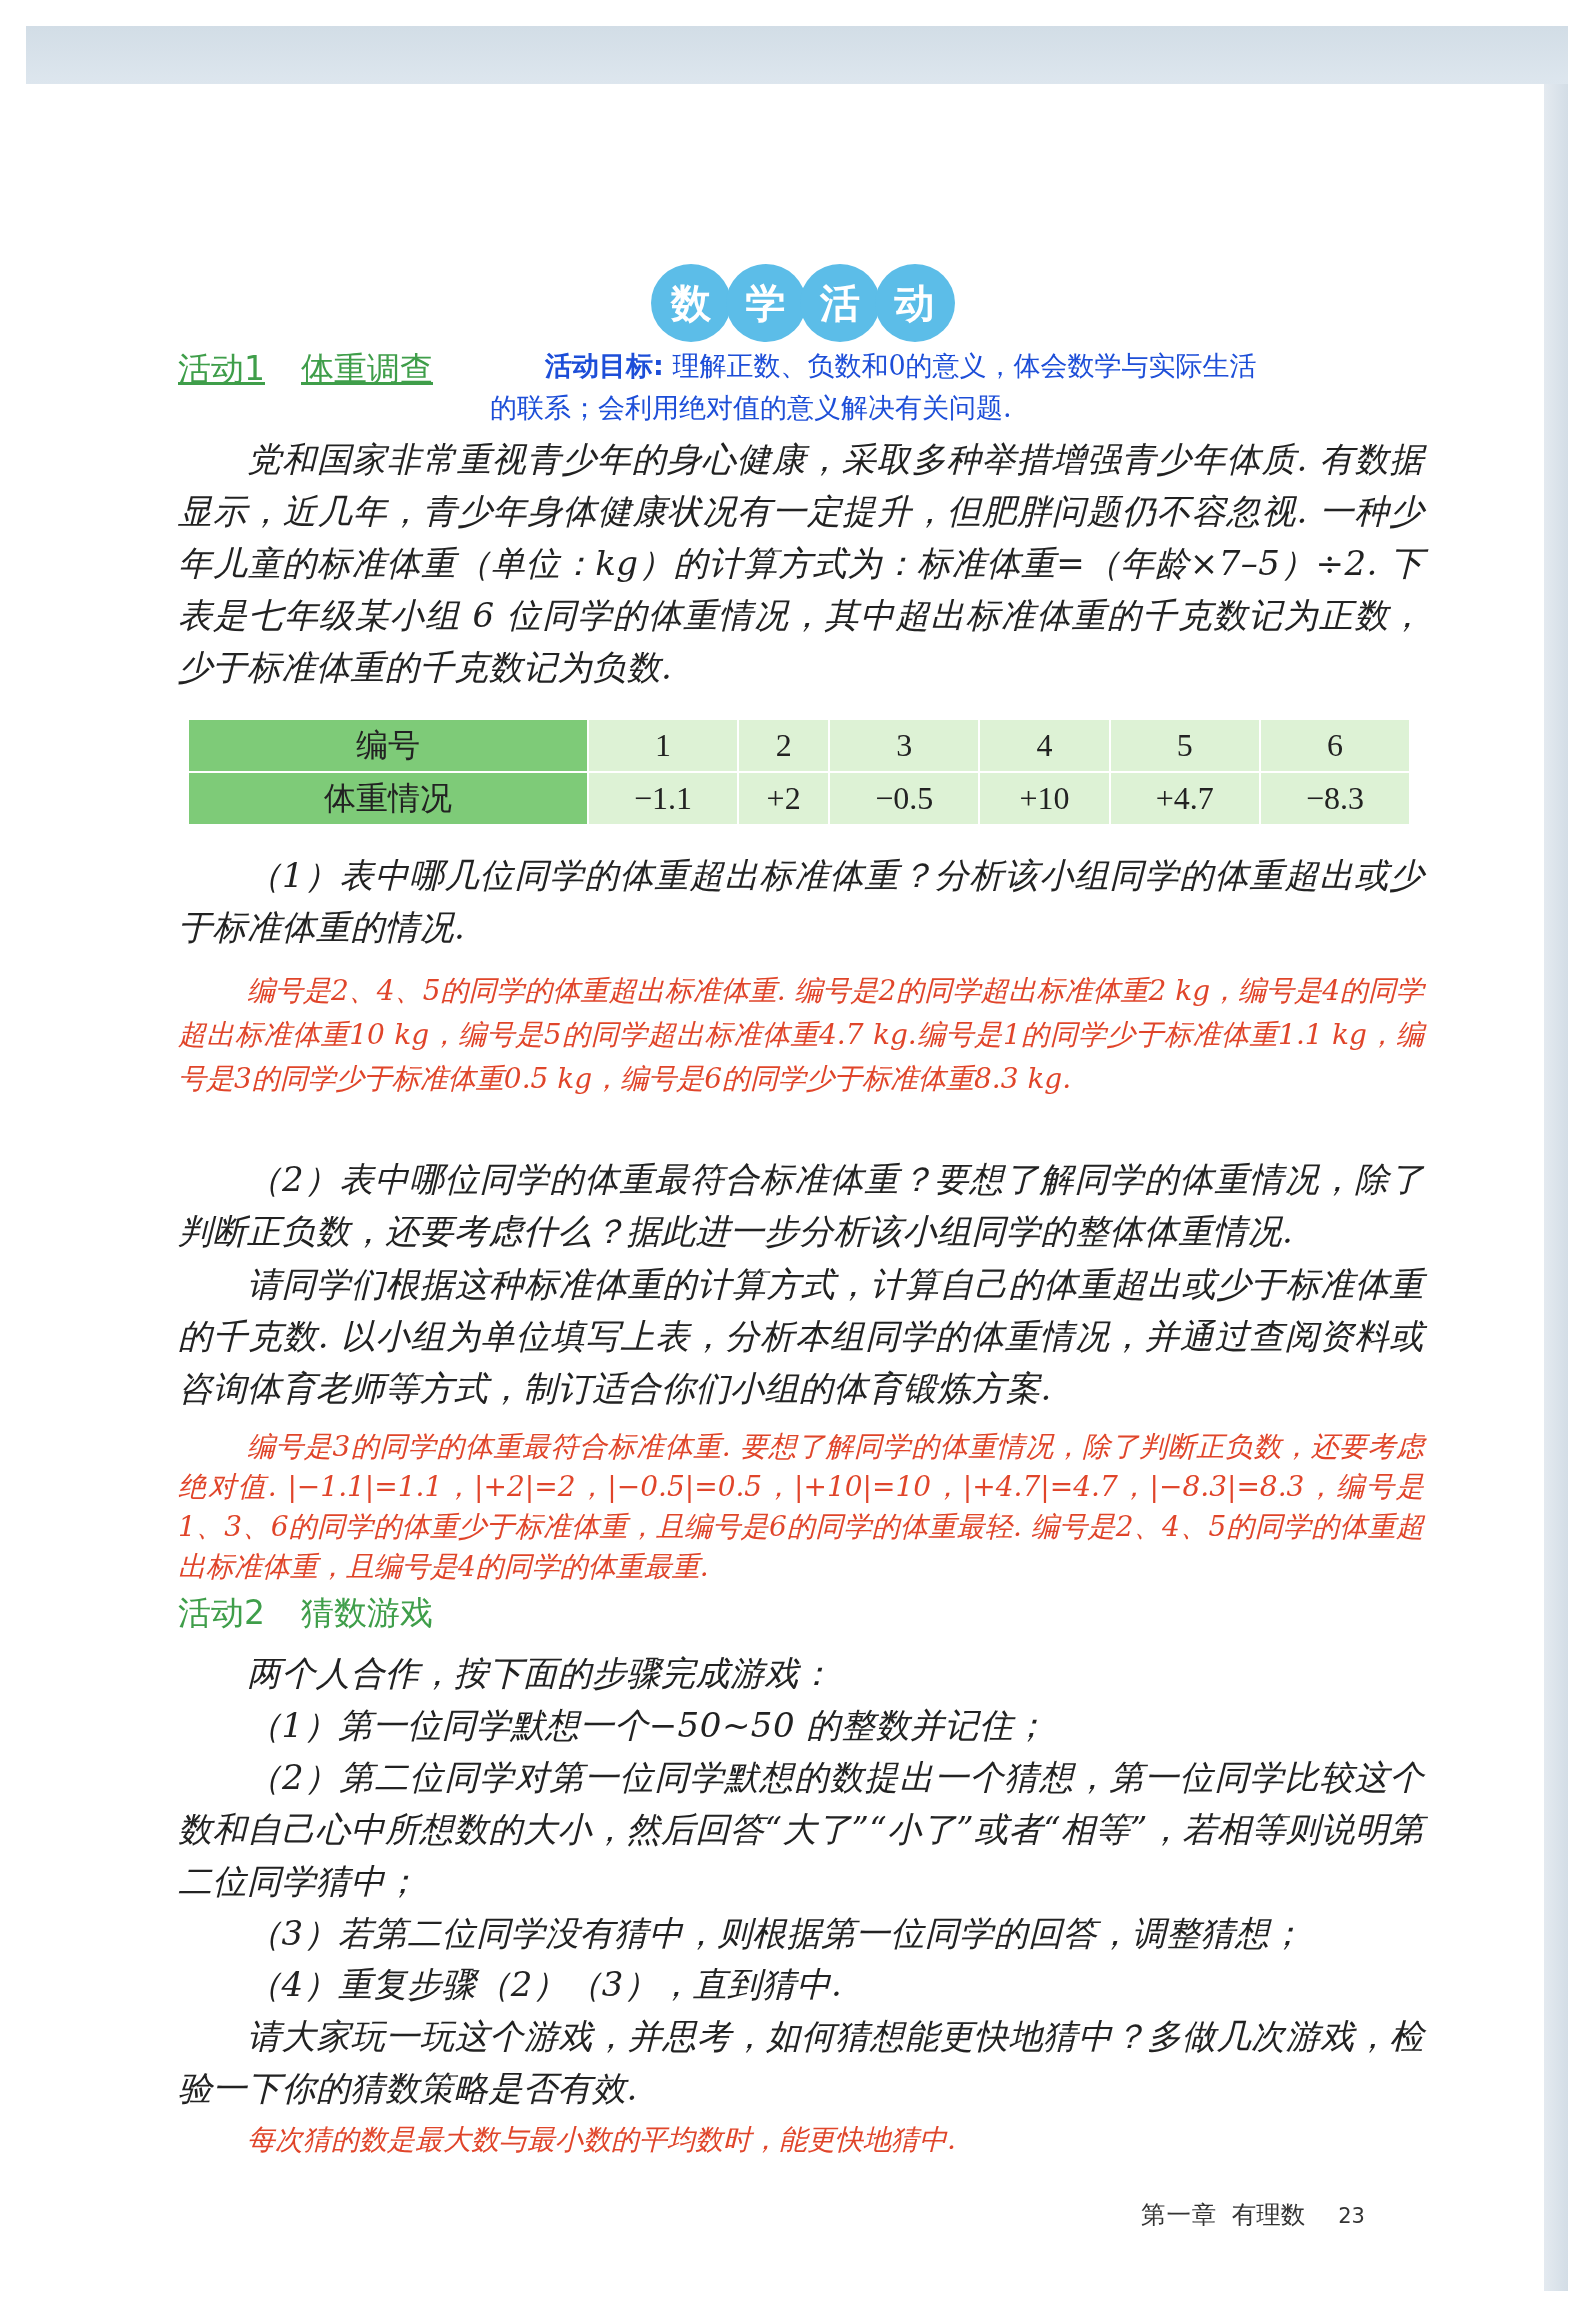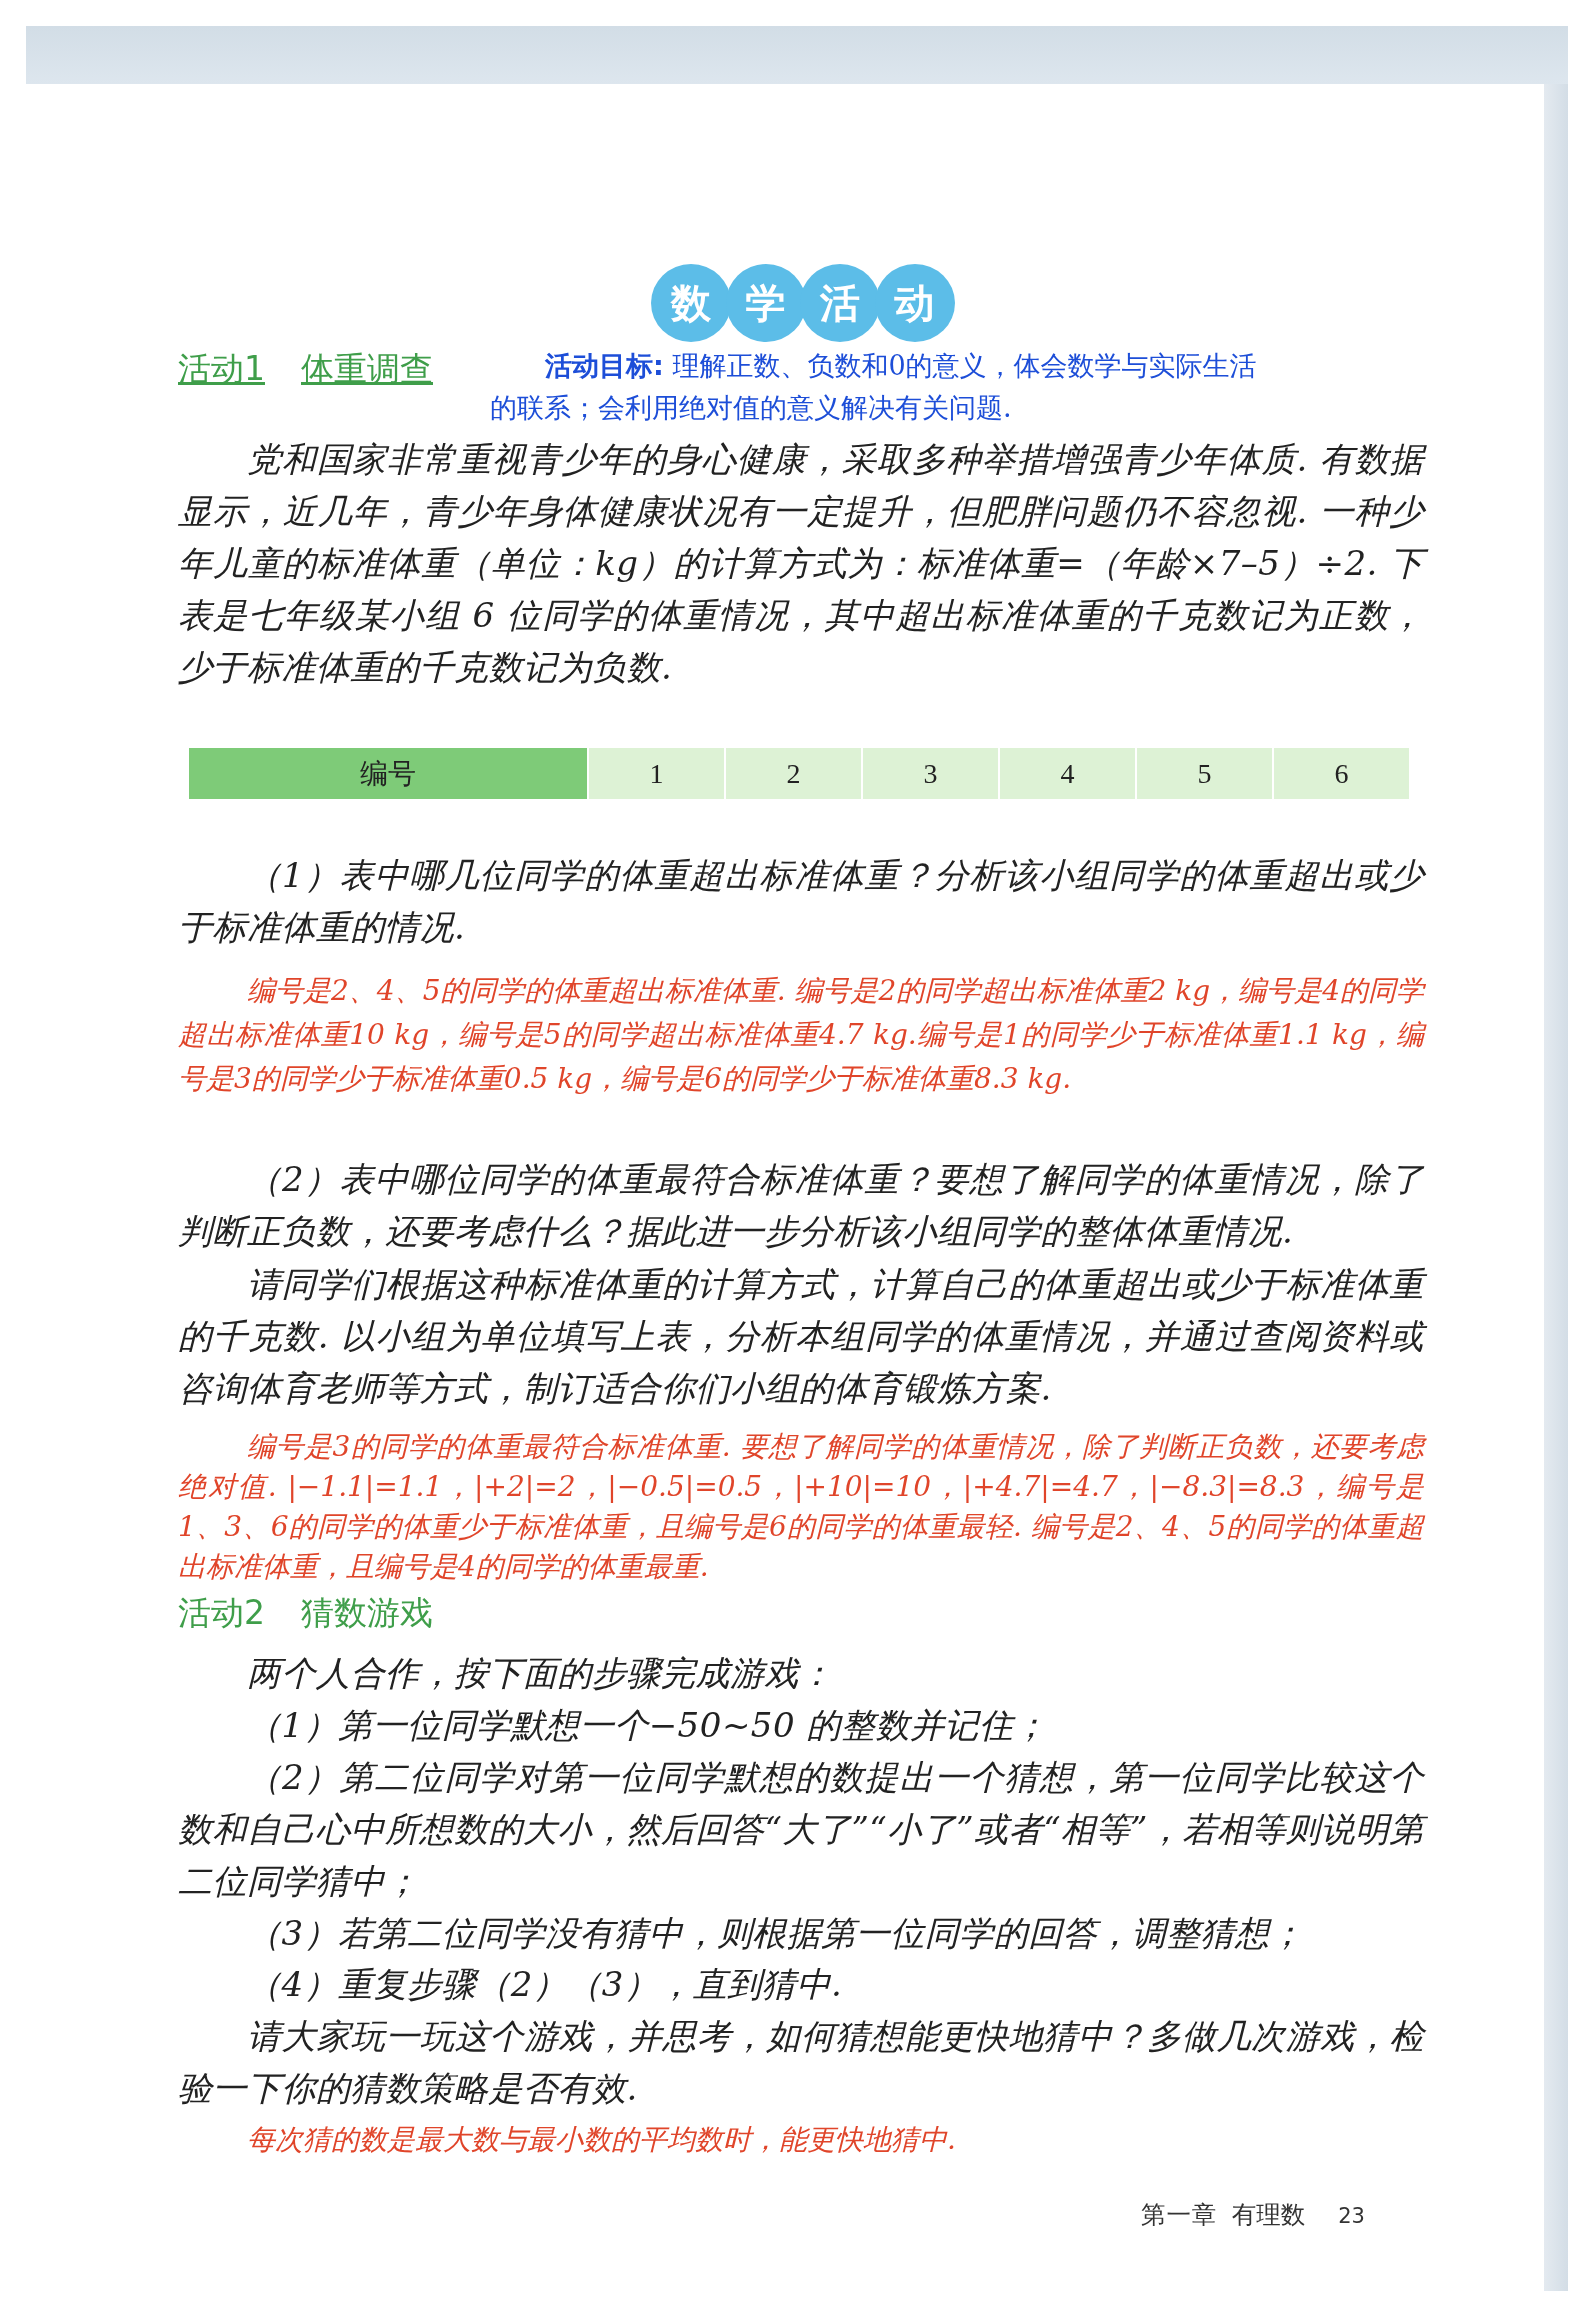--- a/index.html
+++ b/index.html
@@ -43,23 +43,23 @@
   .para {
     font-size: 34px; line-height: 52px; text-align: justify; letter-spacing: 0.5px;
   }
   .indent { text-indent: 69px; font-style: italic; }
   .answer {
     color: #e0452a; font-size: 28px; line-height: 44px; font-style: italic;
     text-align: justify;
   }
   .answer2 { line-height: 40px; }
   table.weights {
-    position: absolute; left: 187px; top: 746px; width: 1224px;
+    position: absolute; left: 187px; top: 718px; width: 1224px;
     border-collapse: separate; border-spacing: 2.7px 2.7px;
-    font-family: "Liberation Serif", serif; font-size: 28px;
+    font-family: "Liberation Serif", serif; font-size: 32px;
   }
   table.weights td {
     height: 49px; text-align: center; background: #ddf2d5; color: #222;
   }
   table.weights td.rowhead {
     background: #7ecb78; width: 396px;
     font-family: "DejaVu Serif", serif;
   }
   .footer {
     position: absolute; left: 1141px; top: 2198px;
@@ -98,20 +98,29 @@
   <tbody>
       <tr>
     <td class="rowhead">编号</td>
     <td>1</td>
     <td>2</td>
     <td>3</td>
     <td>4</td>
     <td>5</td>
     <td>6</td>
   </tr>
+  <tr>
+    <td class="rowhead">体重情况</td>
+    <td>−1.1</td>
+    <td>+2</td>
+    <td>−0.5</td>
+    <td>+10</td>
+    <td>+4.7</td>
+    <td>−8.3</td>
+  </tr>
 </tbody>
   </table>
 
 <div class="block para indent" style="top:849px;">（1）表中哪几位同学的体重超出标准体重？分析该小组同学的体重超出或少于标准体重的情况.</div>
 
 <div class="block answer indent" style="top:969px;">编号是2、4、5的同学的体重超出标准体重. 编号是2的同学超出标准体重2 kg，编号是4的同学超出标准体重10 kg，编号是5的同学超出标准体重4.7 kg.编号是1的同学少于标准体重1.1 kg，编号是3的同学少于标准体重0.5 kg，编号是6的同学少于标准体重8.3 kg.</div>
 
 <div class="block para indent" style="top:1153px;">（2）表中哪位同学的体重最符合标准体重？要想了解同学的体重情况，除了判断正负数，还要考虑什么？据此进一步分析该小组同学的整体体重情况.</div>
 
 <div class="block para indent" style="top:1258px;">请同学们根据这种标准体重的计算方式，计算自己的体重超出或少于标准体重的千克数. 以小组为单位填写上表，分析本组同学的体重情况，并通过查阅资料或咨询体育老师等方式，制订适合你们小组的体育锻炼方案.</div>

